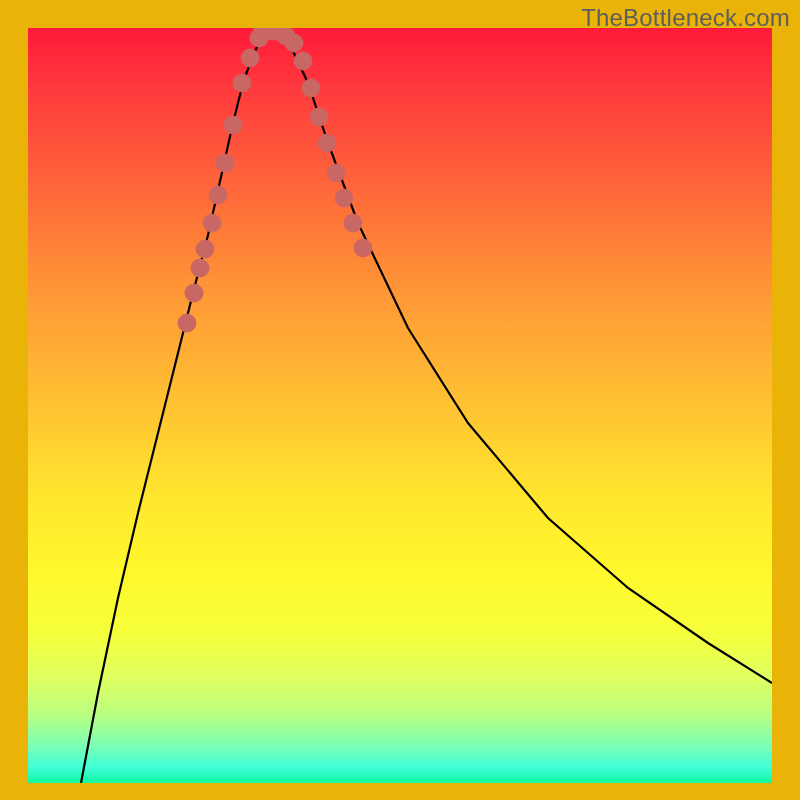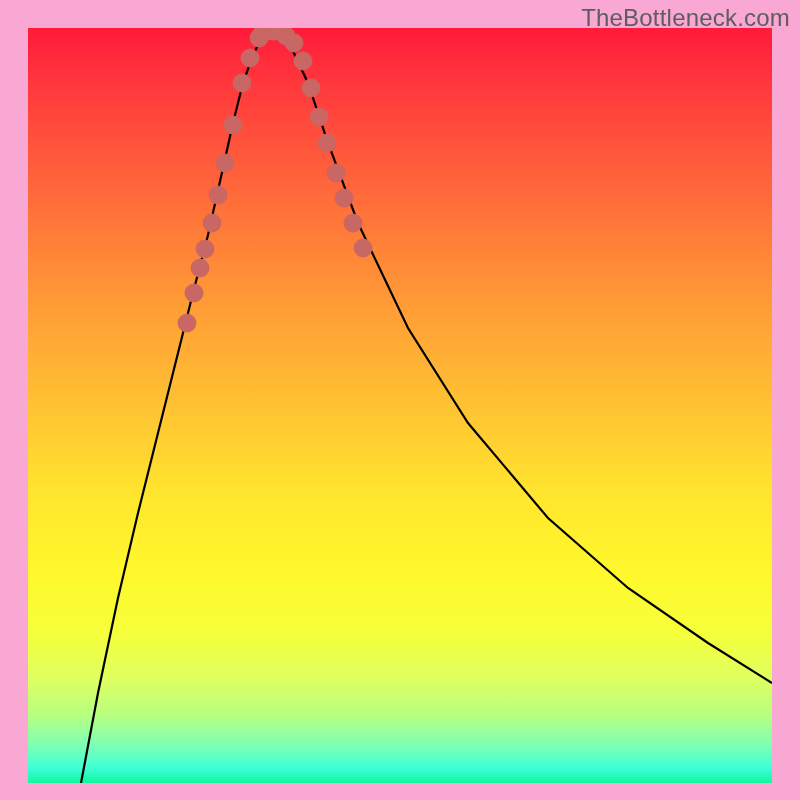--- a/index.html
+++ b/index.html
@@ -8,21 +8,21 @@
     width: 800px;
     height: 800px;
     overflow: hidden;
     background: #000;
     font-family: Arial, Helvetica, sans-serif;
   }
   .frame {
     position: absolute;
     left: 0; top: 0;
     width: 800px; height: 800px;
-    background: #f9a8d4;
+    background: #eab308;
   }
   .plot {
     position: absolute;
     left: 28px;
     top: 28px;
     width: 744px;
     height: 755px;
     background: linear-gradient(to bottom,
       #ff1a3a 0%,
       #ff3a3d 8%,

